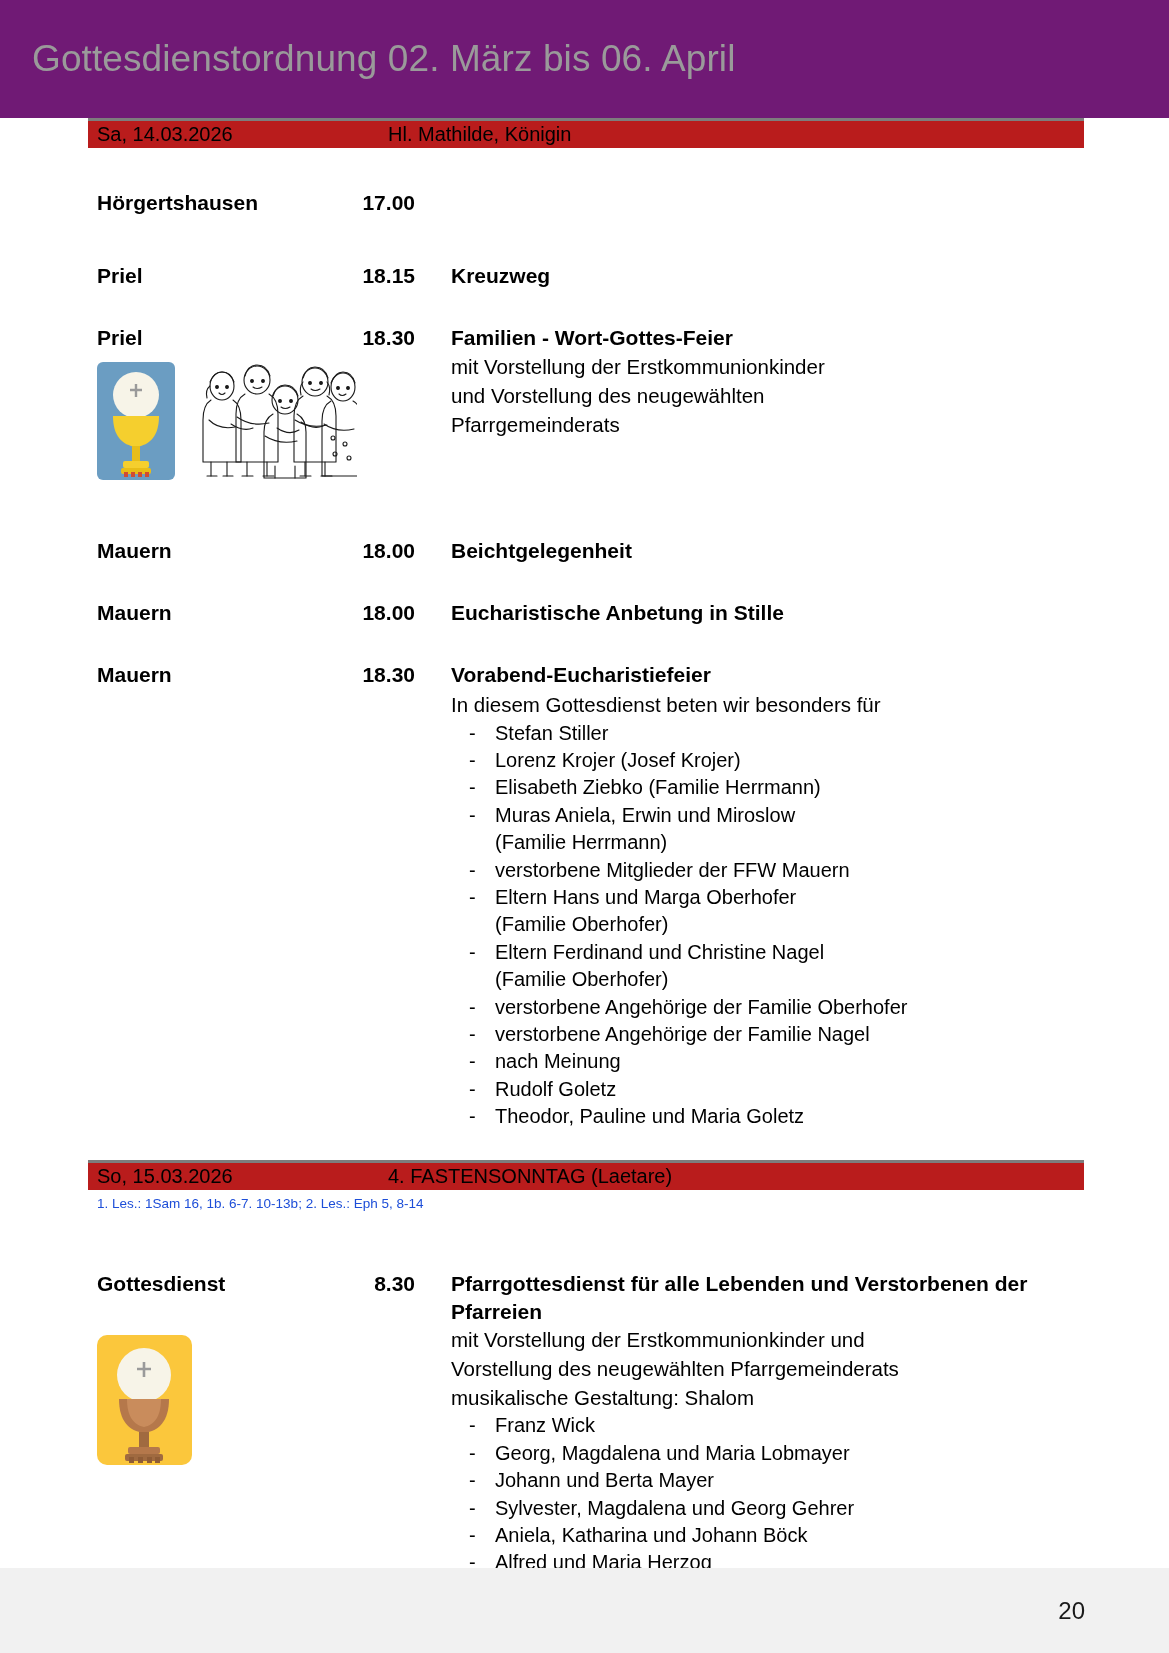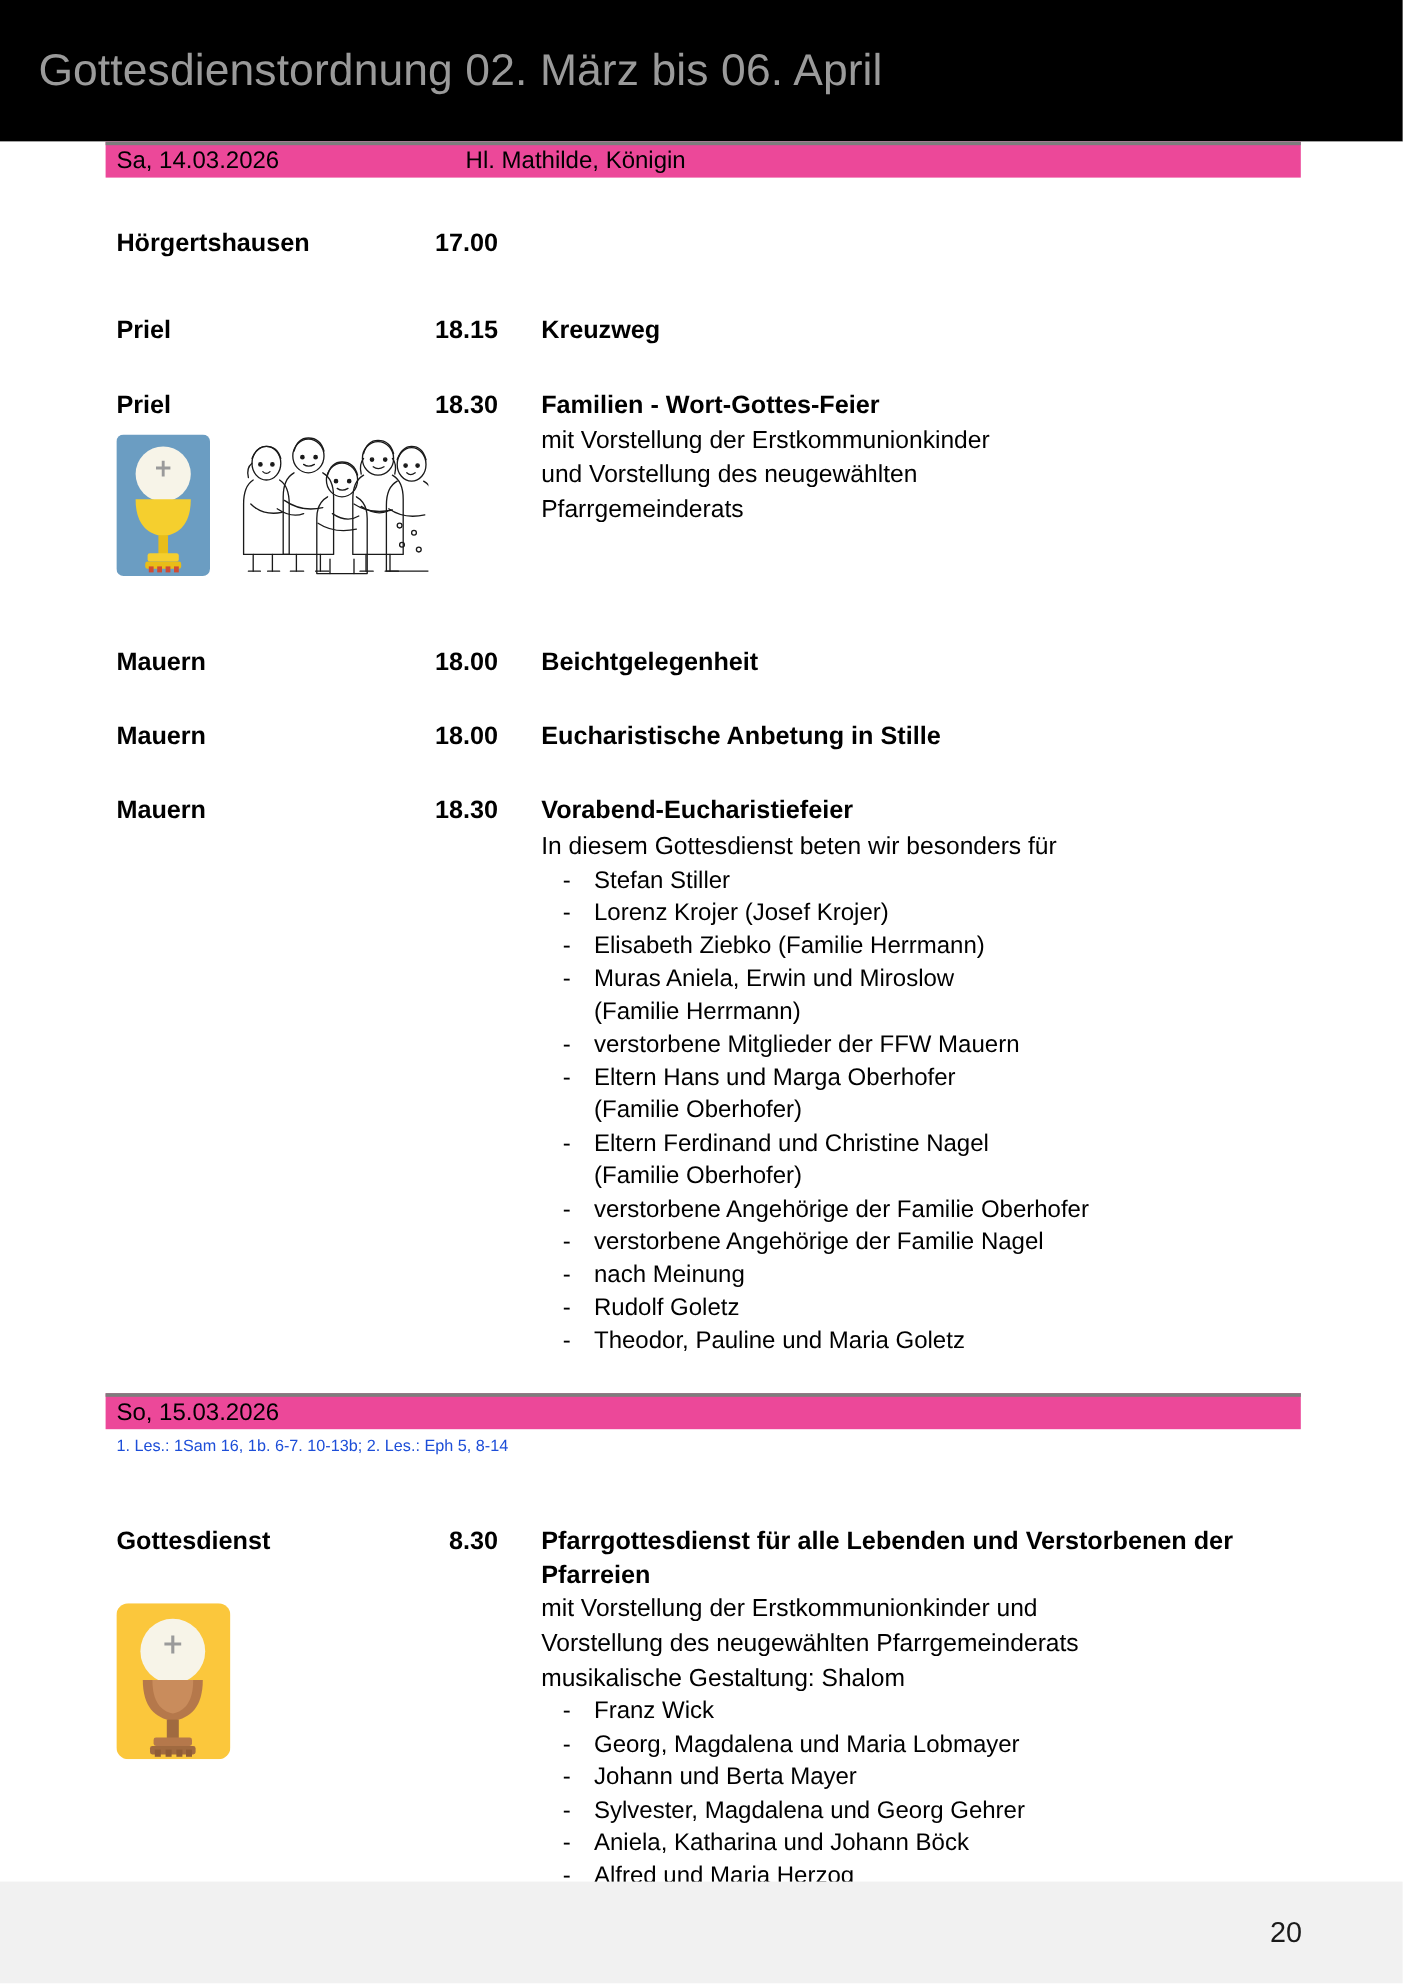--- a/index.html
+++ b/index.html
@@ -11,21 +11,21 @@
     height: 1653px;
     background: #ffffff;
     font-family: "Liberation Sans", sans-serif;
     position: relative;
     overflow: hidden;
   }
 
   
   .page-header {
     height: 118px;
-    background: #000000;
+    background: #701a75;
     display: flex;
     align-items: center;
     padding-left: 32px;
     box-sizing: border-box;
   }
   .page-header h1 {
     margin: 0;
     font-size: 37px;
     font-weight: normal;
     color: #9a9a9a;
@@ -34,21 +34,21 @@
 
   
   .page-body {
     padding: 0 85px 0 88px;
     box-sizing: border-box;
     background: #ffffff;
   }
 
   
   .day-bar {
-    background: #ec4899;
+    background: #b91c1c;
     border-top: 3px solid #7d7d7d;
     height: 30px;
     display: flex;
     align-items: center;
     font-size: 20px;
     color: #000;
     box-sizing: border-box;
   }
   .day-bar .day-date {
     width: 300px;
@@ -341,20 +341,21 @@
       <li><span class="dash">-</span><span>nach Meinung</span></li>
       <li><span class="dash">-</span><span>Rudolf Goletz</span></li>
       <li><span class="dash">-</span><span>Theodor, Pauline und Maria Goletz</span></li>
     </ul>
   </div>
 
   <div class="sp30"></div>
 
   <div class="day-bar">
     <span class="day-date">So, 15.03.2026</span>
+    <span class="day-feast">4. FASTENSONNTAG (Laetare)</span>
   </div>
 
   <div class="readings">1. Les.: 1Sam 16, 1b. 6-7. 10-13b; 2. Les.: Eph 5, 8-14</div>
 
   <div class="sp30"></div>
 
   <div class="service-row">
     <span class="place">Gottesdienst</span>
     <span class="time">8.30</span>
     <span class="title">Pfarrgottesdienst für alle Lebenden und Verstorbenen der Pfarreien</span>

